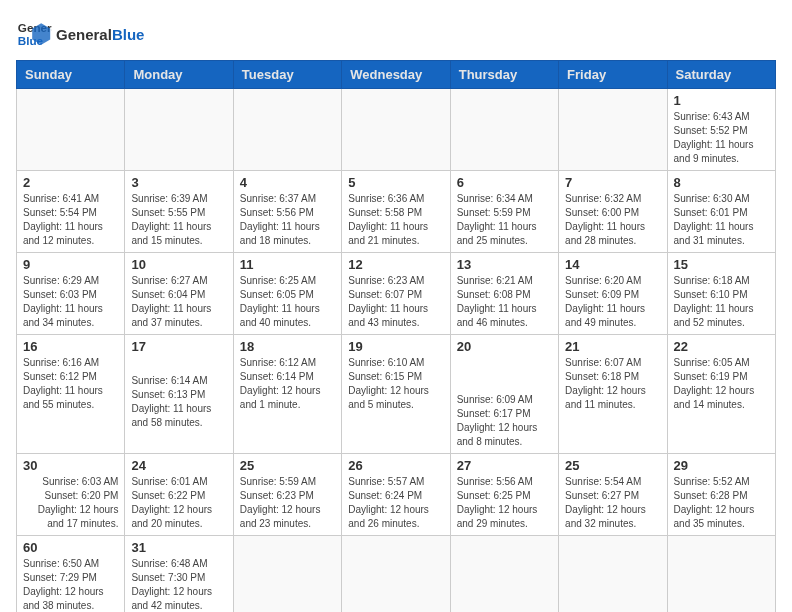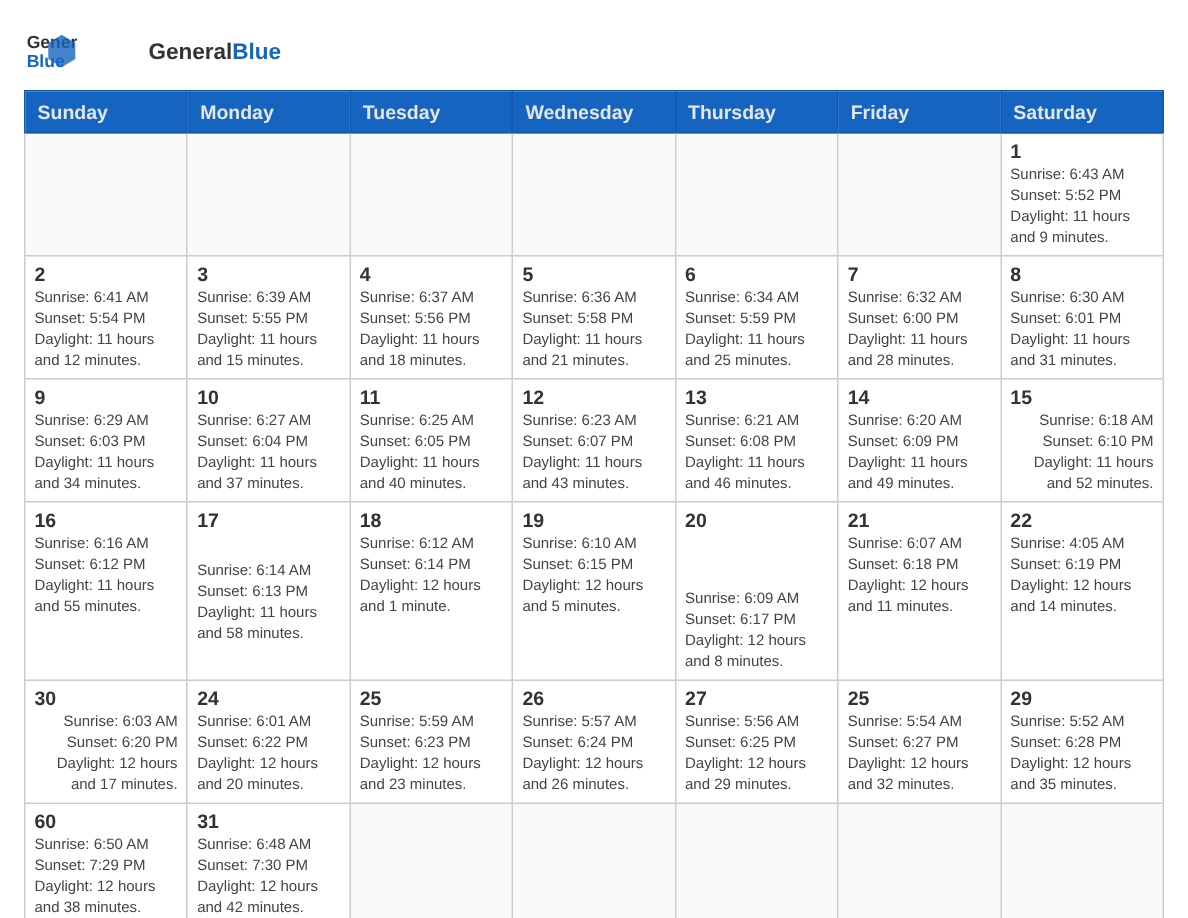--- a/index.html
+++ b/index.html
@@ -81,21 +81,21 @@
 <body>
 
 <div class="header-area">
   <div class="logo">
     <svg class="logo-icon" viewBox="0 0 40 40" xmlns="http://www.w3.org/2000/svg">
       <text x="2" y="18" font-size="13" font-weight="bold" fill="#333">General</text>
       <text x="2" y="32" font-size="13" font-weight="bold" fill="#1565c0">Blue</text>
       <polygon points="28,8 38,14 38,26 28,32 18,26 18,14" fill="#1565c0" opacity="0.8"></polygon>
     </svg>
     <div>
-      <div style="font-size:15px; font-weight:bold; color:#333;margin-left:43px;">General<span style="color:#1565c0">Blue</span></div>
+      <div style="font-size:15px; font-weight:bold; color:#333;">General<span style="color:#1565c0">Blue</span></div>
     </div>
   </div>
   <div class="title-area">
     <div class="month-title"></div>
     <div class="subtitle"></div>
   </div>
 </div>
 
 <table class="calendar">
   <thead>
@@ -200,21 +200,21 @@
 Daylight: 11 hours and 46 minutes.</div>
         </td>
         <td>
           <span class="day-number">14</span>
           <div class="day-info" style="white-space: pre-line;">Sunrise: 6:20 AM
 Sunset: 6:09 PM
 Daylight: 11 hours and 49 minutes.</div>
         </td>
         <td>
           <span class="day-number">15</span>
-          <div class="day-info" style="white-space: pre-line; text-align: right;">Sunrise: 6:18 AM
+          <div class="day-info" style="white-space: pre-line;">Sunrise: 6:18 AM
 Sunset: 6:10 PM
 Daylight: 11 hours and 52 minutes.</div>
         </td>
       </tr>
       <tr>
         <td>
           <span class="day-number">16</span>
           <div class="day-info" style="white-space: pre-line;">Sunrise: 6:16 AM
 Sunset: 6:12 PM
 Daylight: 11 hours and 55 minutes.</div>
@@ -244,21 +244,21 @@
 Daylight: 12 hours and 8 minutes.</div>
         </td>
         <td>
           <span class="day-number">21</span>
           <div class="day-info" style="white-space: pre-line;">Sunrise: 6:07 AM
 Sunset: 6:18 PM
 Daylight: 12 hours and 11 minutes.</div>
         </td>
         <td>
           <span class="day-number">22</span>
-          <div class="day-info" style="white-space: pre-line;">Sunrise: 4:05 AM
+          <div class="day-info" style="white-space: pre-line;">Sunrise: 6:05 AM
 Sunset: 6:19 PM
 Daylight: 12 hours and 14 minutes.</div>
         </td>
       </tr>
       <tr>
         <td>
           <span class="day-number">30</span>
           <div class="day-info" style="white-space: pre-line; text-align: right;">Sunrise: 6:03 AM
 Sunset: 6:20 PM
 Daylight: 12 hours and 17 minutes.</div>

